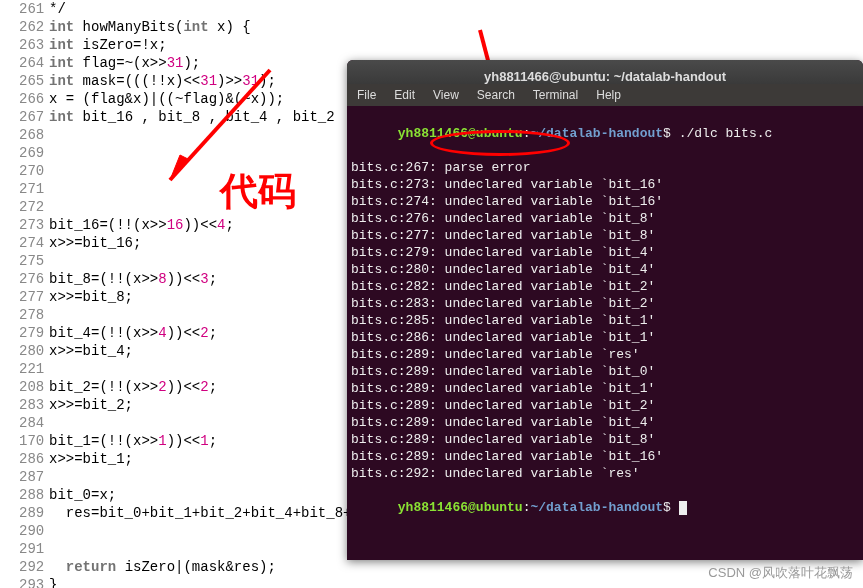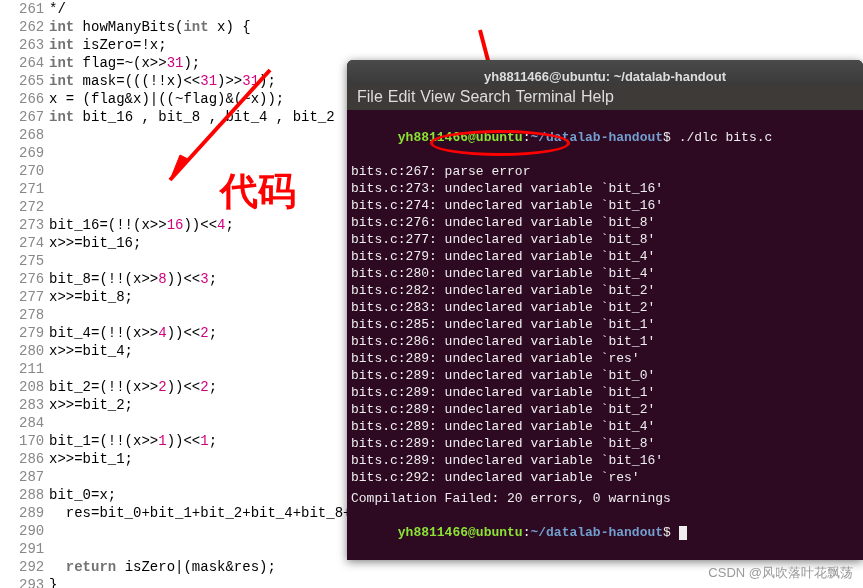--- a/index.html
+++ b/index.html
@@ -73,24 +73,24 @@
       align-items: flex-end;
       justify-content: center;
       font-family: sans-serif;
       font-size: 13px;
       font-weight: bold;
     }
     .term-menubar {
       background: #3d3a38;
       color: #ddd;
       display: flex;
-      gap: 5px;
+      gap: 18px;
       padding: 4px 10px;
       font-family: sans-serif;
-      font-size: 16px;
+      font-size: 12px;
     }
     .term-body {
       padding: 2px 4px;
       color: #eee;
       font-size: 13px;
       line-height: 17px;
     }
     .term-prompt-user { color: #8ae234; font-weight: bold; }
     .term-prompt-path { color: #729fcf; font-weight: bold; }
     .term-prompt-white { color: #eee; }
@@ -135,21 +135,21 @@
       <div class="code-line"><span class="line-num">271</span><span> </span></div>
       <div class="code-line"><span class="line-num">272</span><span> </span></div>
       <div class="code-line"><span class="line-num">273</span><span>bit_16=(!!(x&gt;&gt;<span class="tok-num">16</span>))&lt;&lt;<span class="tok-num">4</span>; </span></div>
       <div class="code-line"><span class="line-num">274</span><span>x&gt;&gt;=bit_16; </span></div>
       <div class="code-line"><span class="line-num">275</span><span> </span></div>
       <div class="code-line"><span class="line-num">276</span><span>bit_8=(!!(x&gt;&gt;<span class="tok-num">8</span>))&lt;&lt;<span class="tok-num">3</span>; </span></div>
       <div class="code-line"><span class="line-num">277</span><span>x&gt;&gt;=bit_8; </span></div>
       <div class="code-line"><span class="line-num">278</span><span> </span></div>
       <div class="code-line"><span class="line-num">279</span><span>bit_4=(!!(x&gt;&gt;<span class="tok-num">4</span>))&lt;&lt;<span class="tok-num">2</span>; </span></div>
       <div class="code-line"><span class="line-num">280</span><span>x&gt;&gt;=bit_4; </span></div>
-      <div class="code-line"><span class="line-num">211</span><span> </span></div>
+      <div class="code-line"><span class="line-num">221</span><span> </span></div>
       <div class="code-line"><span class="line-num">208</span><span>bit_2=(!!(x&gt;&gt;<span class="tok-num">2</span>))&lt;&lt;<span class="tok-num">2</span>; </span></div>
       <div class="code-line"><span class="line-num">283</span><span>x&gt;&gt;=bit_2; </span></div>
       <div class="code-line"><span class="line-num">284</span><span> </span></div>
       <div class="code-line"><span class="line-num">170</span><span>bit_1=(!!(x&gt;&gt;<span class="tok-num">1</span>))&lt;&lt;<span class="tok-num">1</span>; </span></div>
       <div class="code-line"><span class="line-num">286</span><span>x&gt;&gt;=bit_1; </span></div>
       <div class="code-line"><span class="line-num">287</span><span> </span></div>
       <div class="code-line"><span class="line-num">288</span><span>bit_0=x; </span></div>
       <div class="code-line"><span class="line-num">289</span><span>  res=bit_0+bit_1+bit_2+bit_4+bit_8+b </span></div>
       <div class="code-line"><span class="line-num">290</span><span> </span></div>
       <div class="code-line"><span class="line-num">291</span><span> </span></div>
@@ -204,21 +204,20 @@
         <div class="term-line">bits.c:286: undeclared variable `bit_1'</div>
         <div class="term-line">bits.c:289: undeclared variable `res'</div>
         <div class="term-line">bits.c:289: undeclared variable `bit_0'</div>
         <div class="term-line">bits.c:289: undeclared variable `bit_1'</div>
         <div class="term-line">bits.c:289: undeclared variable `bit_2'</div>
         <div class="term-line">bits.c:289: undeclared variable `bit_4'</div>
         <div class="term-line">bits.c:289: undeclared variable `bit_8'</div>
         <div class="term-line">bits.c:289: undeclared variable `bit_16'</div>
         <div class="term-line">bits.c:292: undeclared variable `res'</div>
       </div>
-    <div class="term-line" style="margin-top:4px;">Compilation Failed: 20 errors, 0 warnings</div>
     <div class="term-line">
       <span class="term-prompt-user">yh8811466@ubuntu</span><span class="term-prompt-white">:</span><span class="term-prompt-path">~/datalab-handout</span><span class="term-prompt-white">$</span> <span class="cursor"></span>
     </div>
   </div>
 </div>
 
 <div class="circle-highlight"></div>
 
 <div class="watermark">CSDN @风吹落叶花飘荡</div>
 

